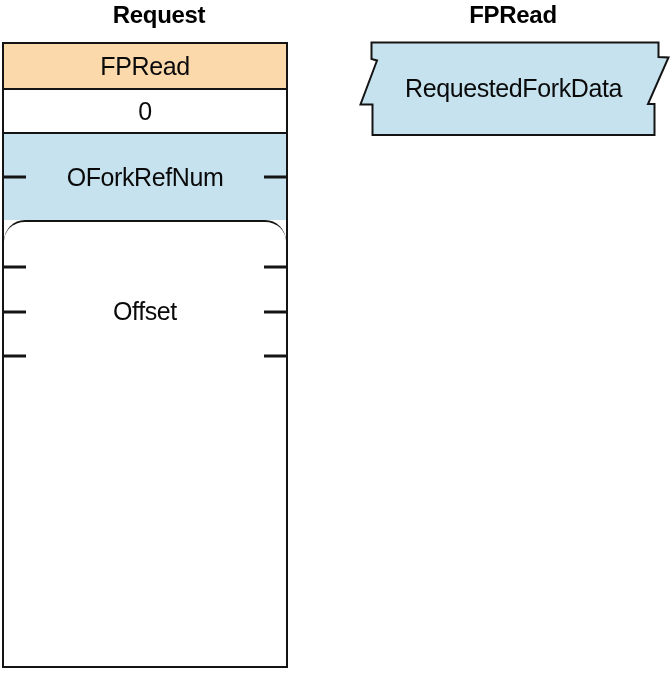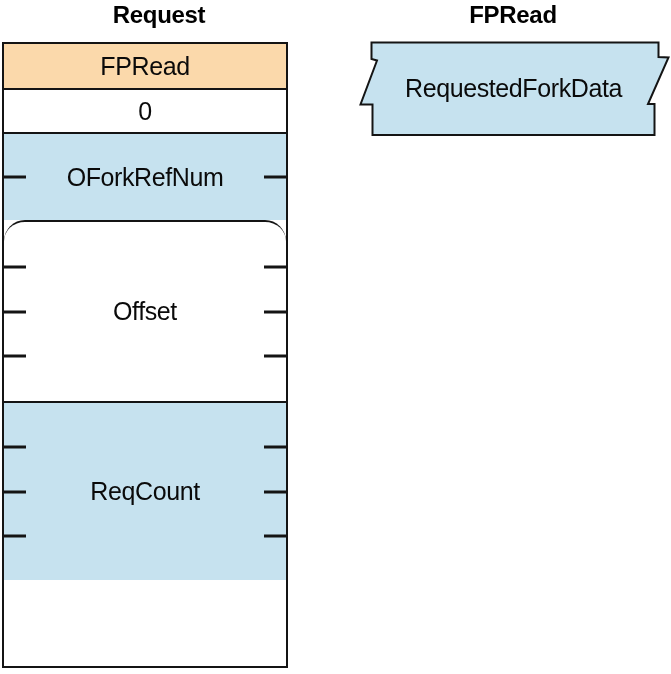--- a/index.html
+++ b/index.html
@@ -129,29 +129,20 @@
     <div class="field h4a fill-white">
       <div class="tick left t25"></div>
       <div class="tick right t25"></div>
       <div class="tick left t50"></div>
       <div class="tick right t50"></div>
       <div class="tick left t75"></div>
       <div class="tick right t75"></div>
       <span>Offset</span>
     </div>
 
-    <div class="field h4b fill-blue">
-      <div class="tick left t25"></div>
-      <div class="tick right t25"></div>
-      <div class="tick left t50"></div>
-      <div class="tick right t50"></div>
-      <div class="tick left t75"></div>
-      <div class="tick right t75"></div>
-      <span>ReqCount</span>
-    </div>
 
 
 
   </div>
 
   <div class="reply-shape-wrap">
     <svg width="317" height="98" viewBox="0 0 317 98">
       <polygon points="16.5,2.5 303.5,2.5 303.5,17 313.5,17.5 293,64 299.5,64 299.5,95 17.5,95 17.5,64.5 5.5,64.5 22,20.5 16.5,19" fill="#c6e2ef" stroke="#141414" stroke-width="2" stroke-linejoin="miter"></polygon>
     </svg>
   </div>

